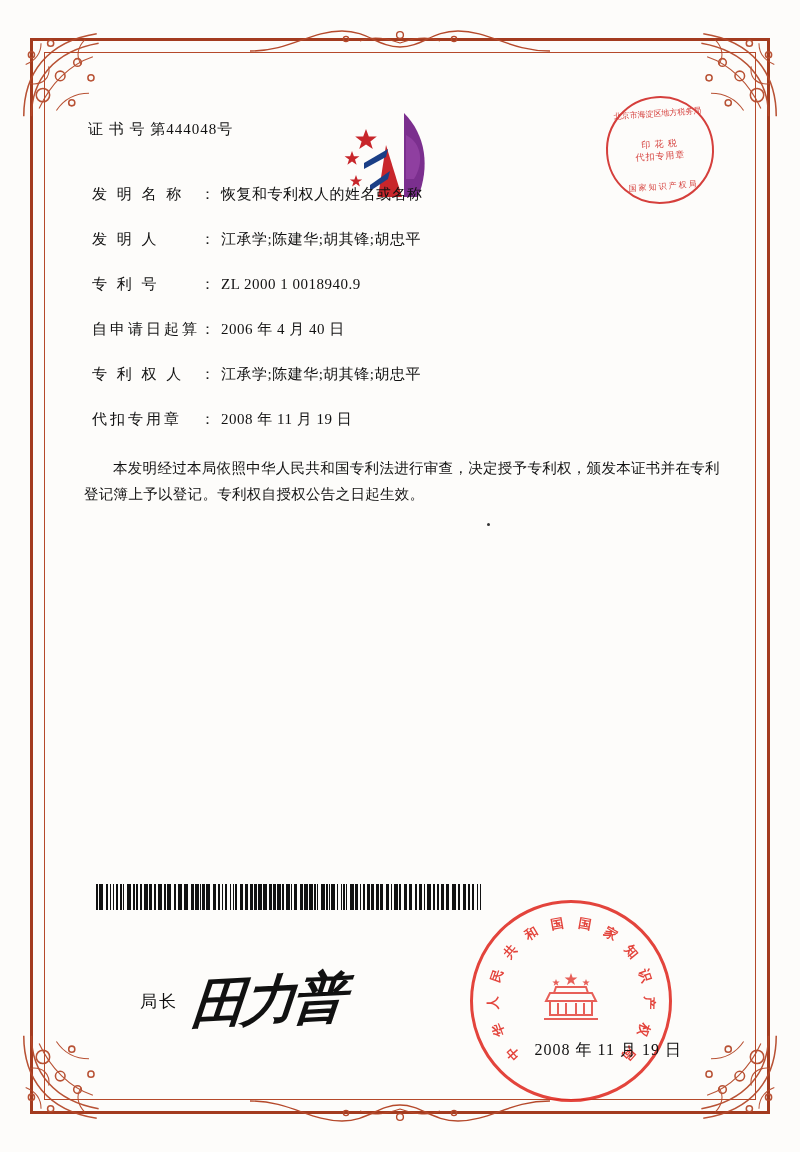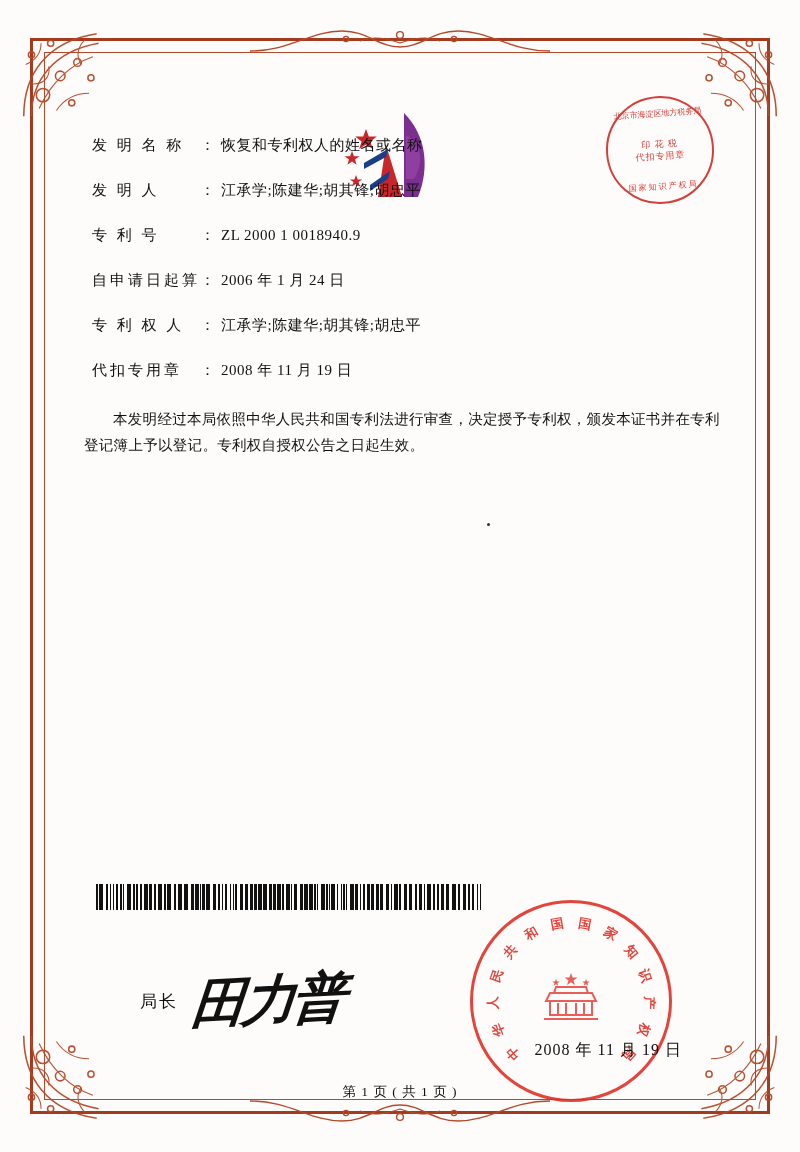--- a/index.html
+++ b/index.html
@@ -381,20 +381,24 @@
     <div class="ss-arc-top">北京市海淀区地方税务局</div>
     <div class="ss-inner">
       <div class="ss-mid">印 花 税</div>
       <div class="ss-mid">代扣专用章</div>
     </div>
     <div class="ss-arc-bottom">国 家 知 识 产 权 局</div>
   </div>
 
   <div class="content">
 
+    <div class="cert-no">
+      <span>证 书 号</span>
+      <span>第444048号</span>
+    </div>
 
 
     <div class="fields">
 
       <div class="field-row">
         <div class="field-label">发 明 名 称</div>
         <div class="field-colon">：</div>
         <div class="field-value">恢复和专利权人的姓名或名称</div>
       </div>
 
@@ -406,21 +410,21 @@
 
       <div class="field-row">
         <div class="field-label">专  利  号</div>
         <div class="field-colon">：</div>
         <div class="field-value">ZL 2000 1 0018940.9</div>
       </div>
 
       <div class="field-row">
         <div class="field-label">自申请日起算</div>
         <div class="field-colon">：</div>
-        <div class="field-value">2006 年 1 月 24 日</div>
+        <div class="field-value">2006 年 4 月 40 日</div>
       </div>
 
       <div class="field-row">
         <div class="field-label">专 利 权 人</div>
         <div class="field-colon">：</div>
         <div class="field-value">江承学;陈建华;胡其锋;胡忠平</div>
       </div>
 
       <div class="field-row">
         <div class="field-label">代扣专用章</div>
@@ -565,15 +569,14 @@
       <g fill="#e02b22">
         <polygon points="35,2 36.6,6.6 41.4,6.6 37.5,9.4 39,14 35,11.2 31,14 32.5,9.4 28.6,6.6 33.4,6.6"></polygon>
         <polygon points="20,8 21,10.6 23.7,10.6 21.5,12.2 22.3,14.8 20,13.2 17.7,14.8 18.5,12.2 16.3,10.6 19,10.6"></polygon>
         <polygon points="50,8 51,10.6 53.7,10.6 51.5,12.2 52.3,14.8 50,13.2 47.7,14.8 48.5,12.2 46.3,10.6 49,10.6"></polygon>
       </g>
     </svg>
   </div>
 
   <div class="seal-date">2008 年 11 月 19 日</div>
 
-  <div class="page-no">第 1 页 ( 共  1 页 )</div>
 
 </div>
 
 </body></html>

